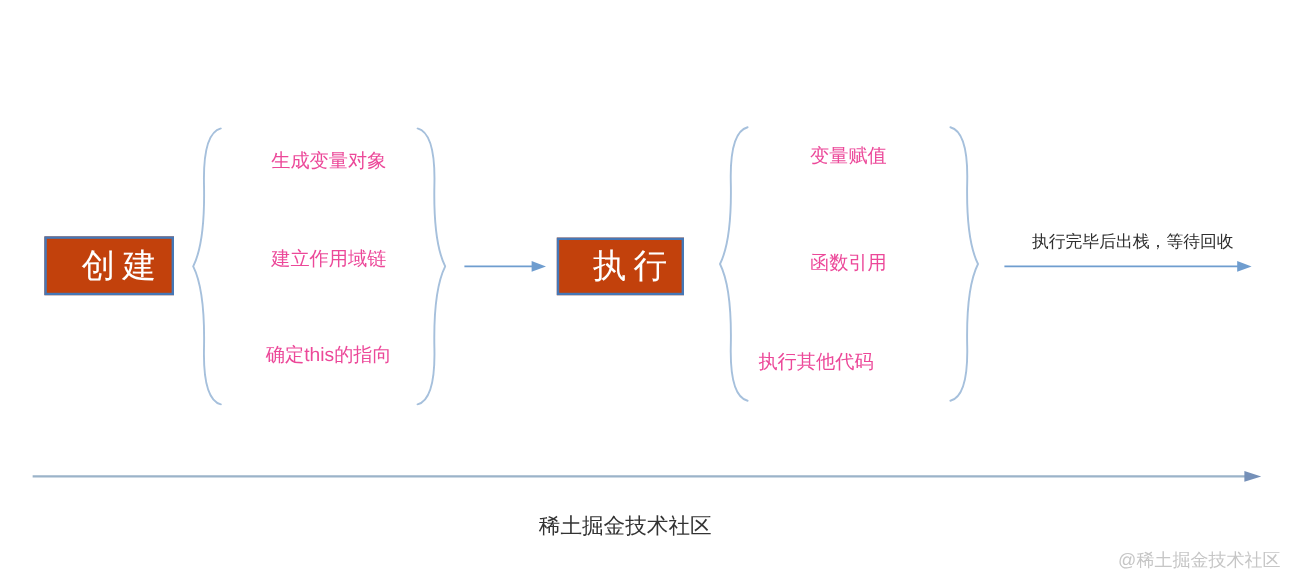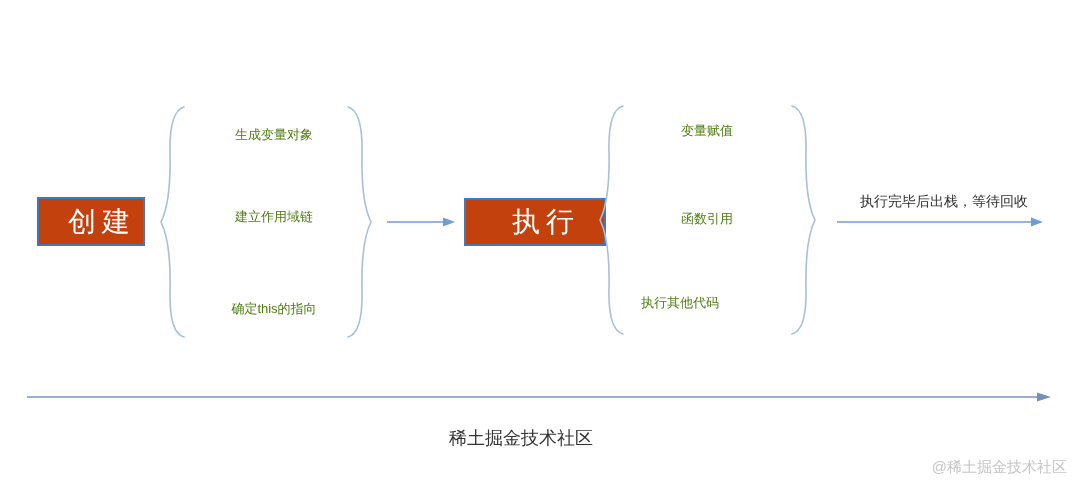--- a/index.html
+++ b/index.html
@@ -22,41 +22,41 @@
     box-sizing: border-box;
     display: flex;
     align-items: center;
     justify-content: center;
     color: #ffffff;
     font-size: 28px;
     letter-spacing: 6px;
     padding-left: 22px;
   }
   #box-create { left: 37px;  top: 197px; width: 108px; height: 49px; }
-  #box-execute { left: 464px; top: 198px; width: 142px; height: 48px; }
+  #box-execute { left: 464px; top: 198px; width: 106px; height: 48px; }
 
   .brace { position: absolute; }
   #brace-1-left  { left: 160px; top: 106px; }
   #brace-1-right { left: 346px; top: 106px; }
   #brace-2-left  { left: 599px; top: 105px; }
   #brace-2-right { left: 790px; top: 105px; }
 
   .item {
     position: absolute;
     width: 180px;
     height: 22px;
     line-height: 22px;
     text-align: center;
-    font-size: 13px;
-    color: #4d7c0f;
+    font-size: 16px;
+    color: #ec4899;
     white-space: nowrap;
   }
   #g1-item-0 { left: 184px; top: 124px; }
   #g1-item-1 { left: 184px; top: 206px; }
-  #g1-item-2 { left: 184px; top: 286px; margin-top: 12px; }
+  #g1-item-2 { left: 184px; top: 286px; }
   #g2-item-0 { left: 617px; top: 120px; }
   #g2-item-1 { left: 617px; top: 209px; font-family: Liberation Mono, monospace; }
   #g2-item-2 { left: 590px; top: 292px; }
 
   .arrow { position: absolute; }
   #arrow-mid    { left: 386px; top: 214px; }
   #arrow-exit   { left: 836px; top: 214px; }
   #arrow-bottom { left: 27px;  top: 389px; }
 
   .exit-label {

